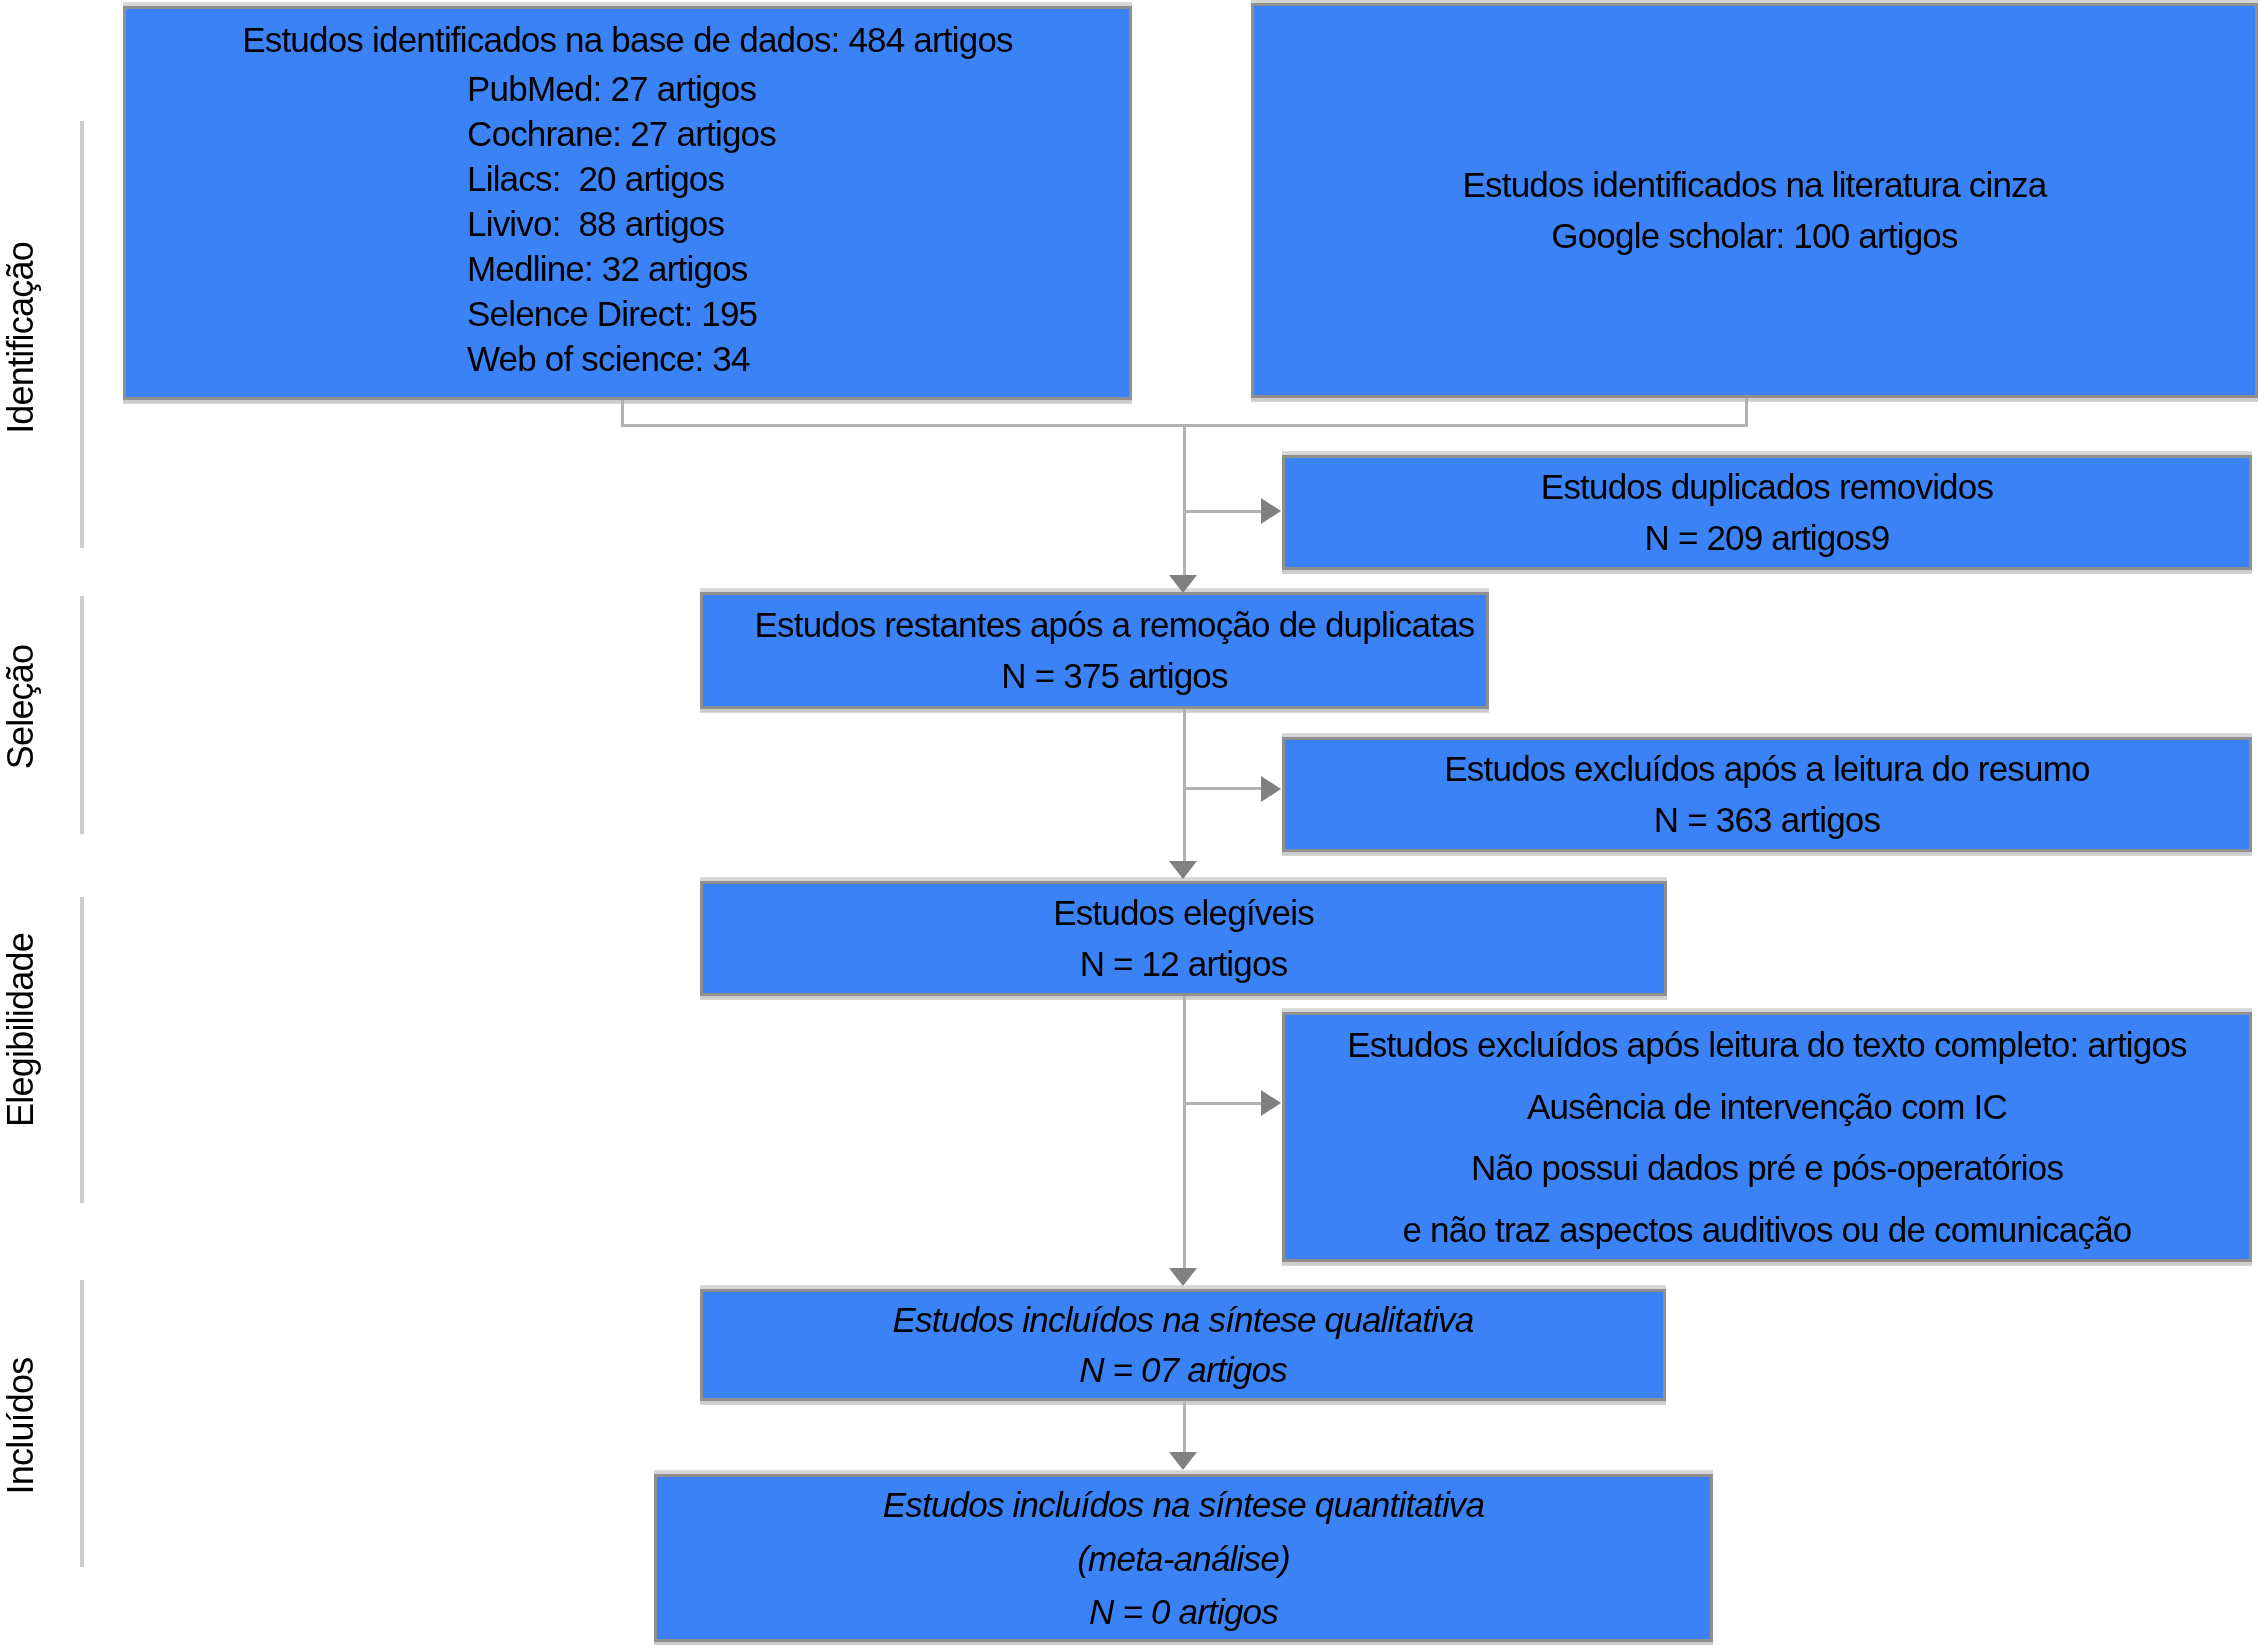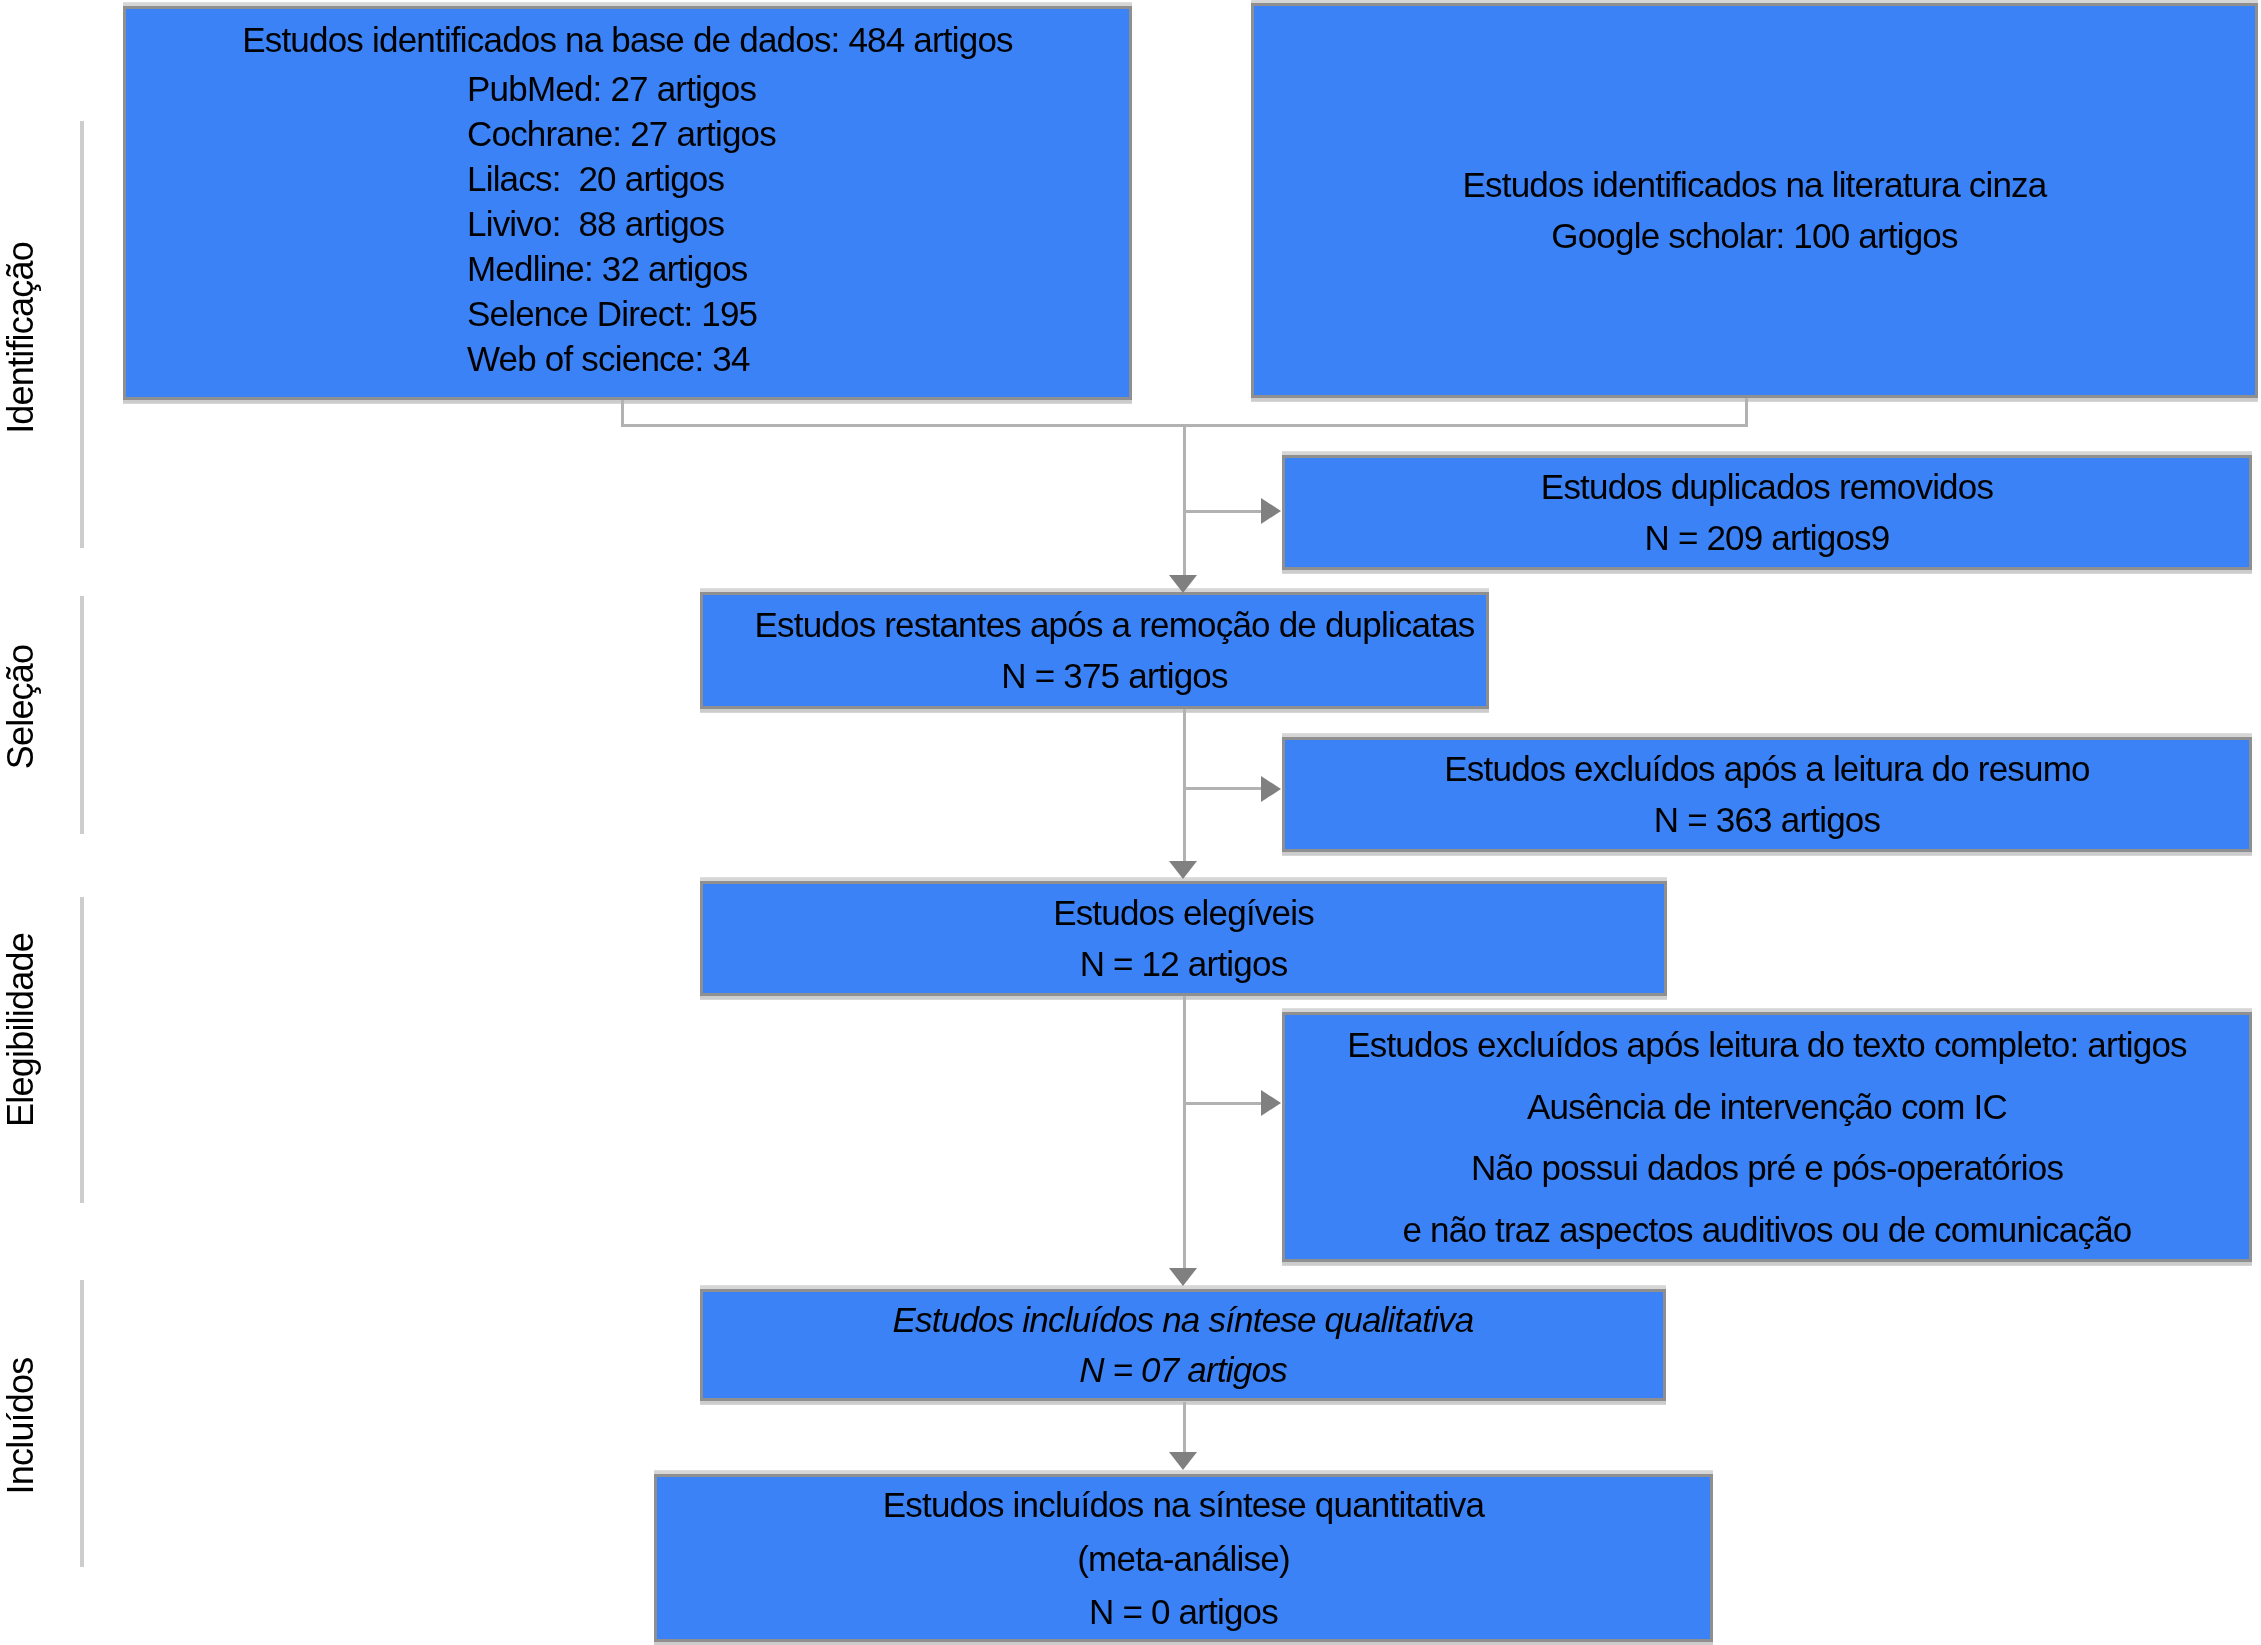--- a/index.html
+++ b/index.html
@@ -37,21 +37,21 @@
   .db-item{line-height:45px;white-space:pre;}
   .box-gray{left:1243px;top:3.1px;width:1007px;height:395px;padding-top:20px;gap:26px;margin-left:8px;}
   .box-dup{left:1282px;top:455px;width:970px;height:115px;}
   .box-rem{left:700px;top:592px;width:789px;height:117px;padding-left:40px;}
   .box-abs{left:1282px;top:737px;width:970px;height:115px;}
   .box-eli{left:700px;top:881px;width:967px;height:115px;}
   .box-ful{left:1282px;top:1012px;width:970px;height:250px;gap:0;}
   .box-ful .line{line-height:51px;}
   .box-qua{left:700px;top:1289px;width:966px;height:112px;font-style:italic;}
   .box-qnt{left:654px;top:1474px;width:1059px;height:168px;gap:6.2px;}
-  .box-qnt .line{line-height:43px;}
+  .box-qnt .line{line-height:43px;font-style:italic;}
   
   .conn{position:absolute;background:#b2b2b2;}
   .stub-left {left:621px; top:400px; width:3.1px; height:27px;}
   .stub-right{left:1745px;top:398px; width:3.1px; height:28.4px;}
   .h-top     {left:621px; top:424px; width:1127px;height:3.1px;}
   .v1{left:1183px;top:424px; width:3.1px;height:154px;}
   .v2{left:1183px;top:709px; width:3.1px;height:154px;}
   .v3{left:1183px;top:996px;width:3.1px;height:273px;}
   .v4{left:1183px;top:1402px;width:3.1px;height:52px;}
   .b1{left:1186px;top:510px; width:80px;height:3.1px;}

